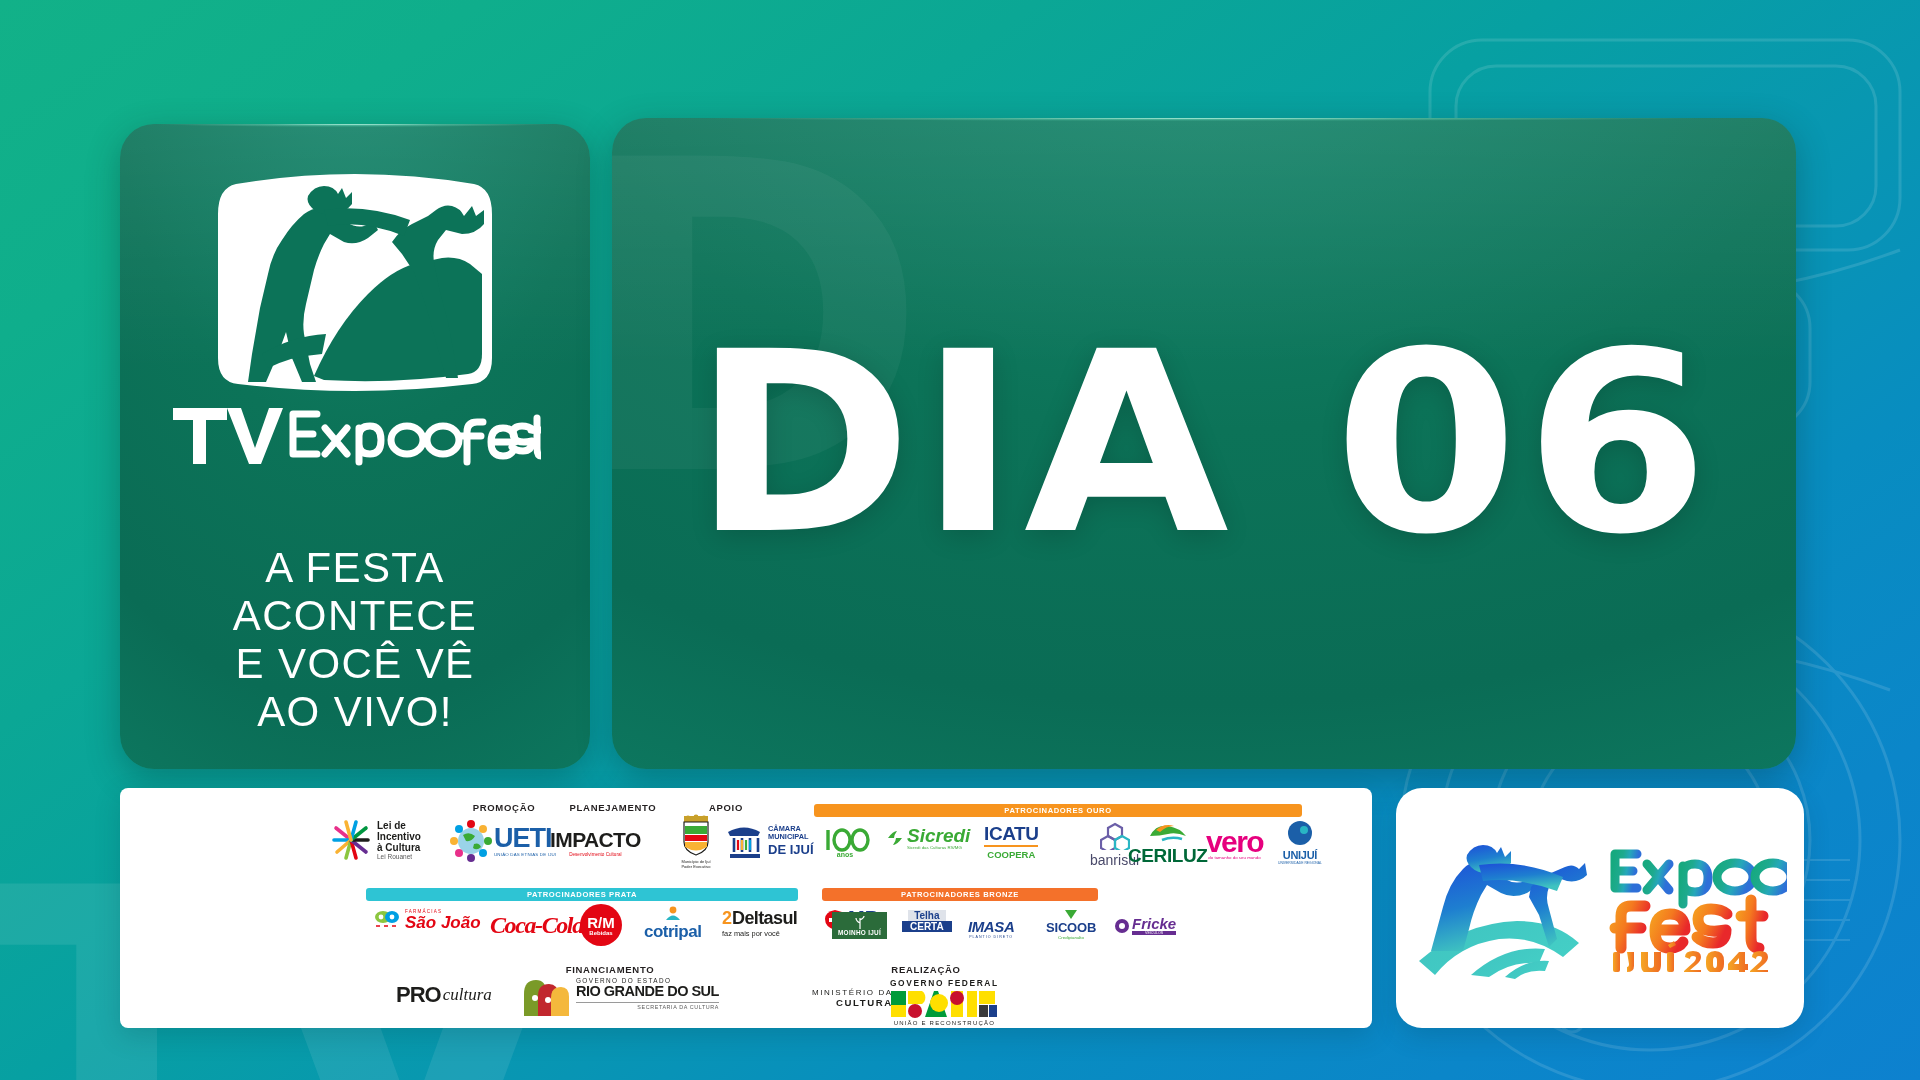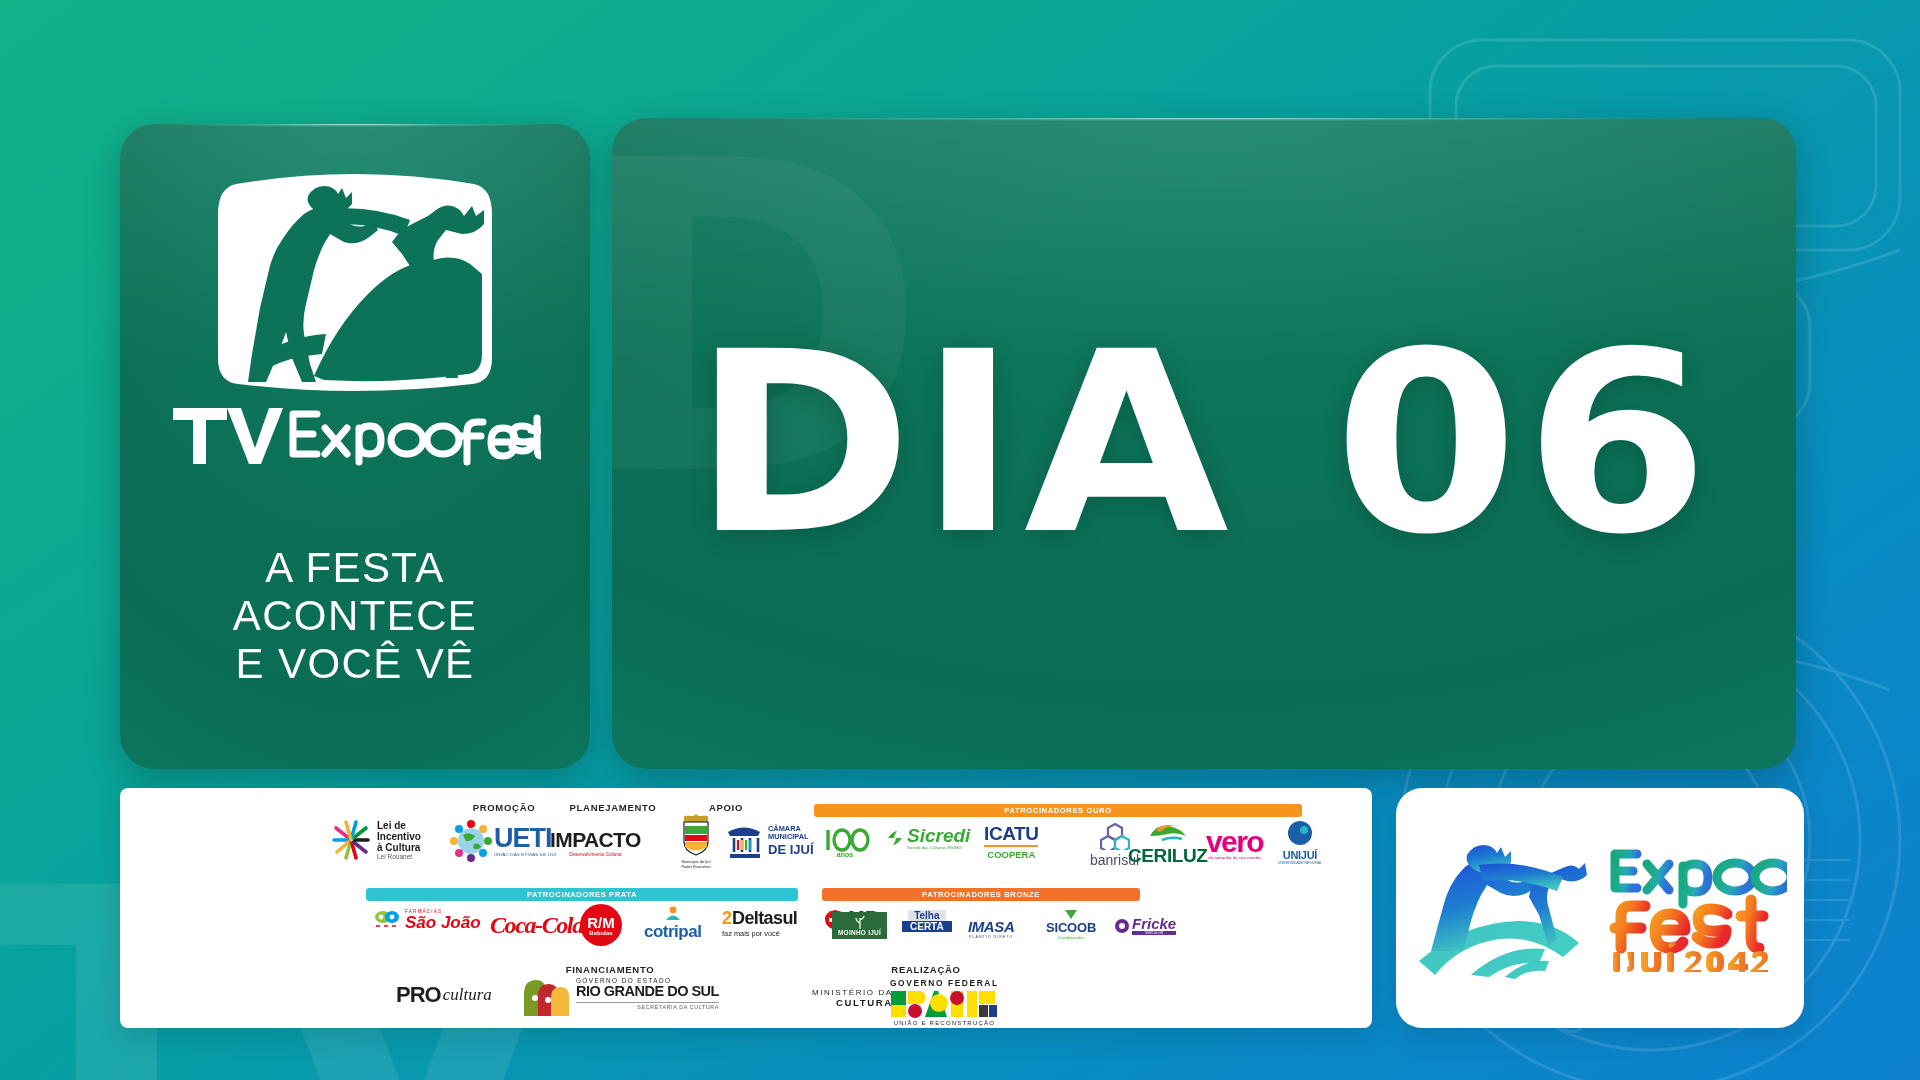--- a/index.html
+++ b/index.html
@@ -230,20 +230,21 @@
 
           <path d="M368 16 v30 q0 8 4 8 M362 28 h12"></path>
         </g>
       </svg>
     </div>
 
     <div id="left-tagline">
       <span>A FESTA</span>
       <span>ACONTECE</span>
       <span>E VOCÊ VÊ</span>
+      <span>AO VIVO!</span>
     </div>
   </div>
 
   <div id="right-panel" class="panel">
     <div class="panel-wm" style="left:-40px; top:30px; font-size:430px;">D</div>
     <div id="dia-text">DIA 06</div>
   </div>
 
   <div id="sponsor-bar">
 
@@ -400,21 +401,21 @@
           <path d="M15 4 a9 9 0 0 0 0 18 a6 6 0 0 1 0 -18 Z" fill="#ffffff"></path>
           <circle cx="19" cy="10" r="4" fill="#29b6c4"></circle>
         </svg>
         <div class="t" style="font-size:11px; color:#1b5fa8; letter-spacing:-.3px; margin-top:1px;">UNIJUÍ</div>
         <div style="font-size:3.4px; color:#1b5fa8;">UNIVERSIDADE REGIONAL</div>
       </div>
     </div>
 
     <div class="srow" style="top:100px; height:62px;">
       <div class="ribbon prata" style="position:absolute; left:246px; top:0; width:432px;">PATROCINADORES PRATA</div>
-      <div class="ribbon bronze" style="position:absolute; left:702px; top:0; width:318px;">PATROCINADORES BRONZE</div>
+      <div class="ribbon bronze" style="position:absolute; left:702px; top:0; width:276px;">PATROCINADORES BRONZE</div>
 
       <div class="lg" style="position:absolute; left:252px; top:20px;">
         <svg width="30" height="24" viewBox="0 0 30 24">
           <ellipse cx="11" cy="9" rx="8" ry="6" fill="#8cc63f"></ellipse>
             <ellipse cx="20" cy="9" rx="7" ry="6" fill="#00a0e3"></ellipse>
           <circle cx="9" cy="9" r="2.4" fill="#ffffff"></circle>
             <circle cx="20" cy="9" r="2.4" fill="#ffffff"></circle>
           <g stroke="#e30613" stroke-width="1.4">
               <path d="M4 18 h4 M12 18 h4 M20 18 h4"></path>
             </g>

